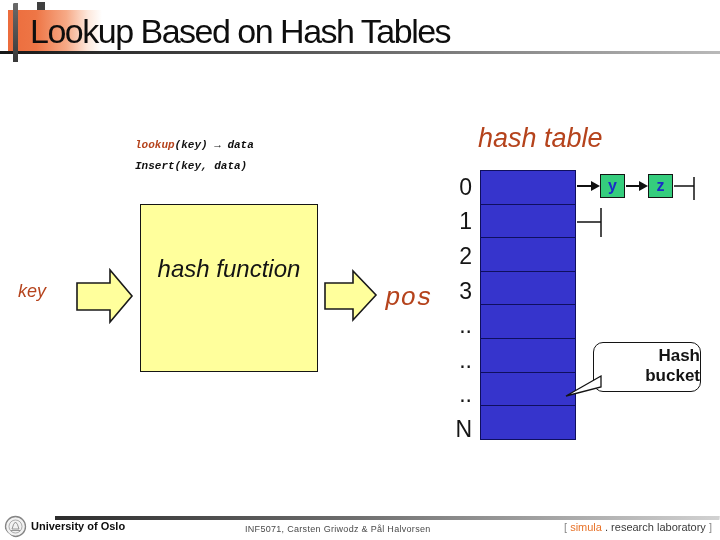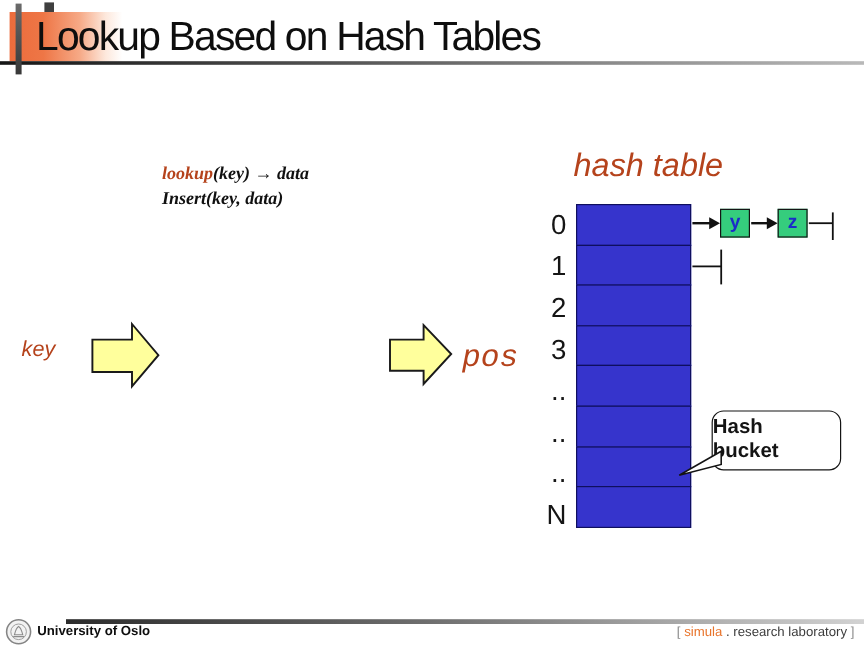--- a/index.html
+++ b/index.html
@@ -1,31 +1,31 @@
 <!DOCTYPE html>
 <html><head>
 <meta charset="utf-8">
 <style>
   html,body{margin:0;padding:0;background:#fff;}
   .slide{position:relative;width:720px;height:540px;background:#ffffff;overflow:hidden;
-         font-family:"Liberation Sans",sans-serif;color:#111;}
+         font-family:"Liberation Sans",sans-serif;color:#111;border-radius:26px;}
   .abs{position:absolute;}
 
   
   .title-orange{left:8px;top:10px;width:94px;height:41px;
     background:linear-gradient(90deg,#ec6c3c 0%,#ee7646 30%,#f6a986 62%,#fde8dc 85%,#fff 100%);}
   .title-topsquare{left:37px;top:2px;width:8px;height:8px;background:#3f3f3f;}
   .title-vbar{left:13px;top:3px;width:5px;height:59px;background:linear-gradient(#6a6a6a,#383838);}
   .title-rule{left:0;top:51px;width:720px;height:3px;
     background:linear-gradient(90deg,#161616 0%,#555 40%,#8a8a8a 70%,#b9b9b9 100%);}
   .title{left:30px;top:12px;font-size:34px;letter-spacing:-1.5px;color:#0e0e0e;white-space:nowrap;}
 
   
-  .pseudo{left:135px;top:135px;font-family:Liberation Serif, serif;font-style:italic;
-          font-weight:bold;font-size:15px;line-height:21px;color:#101010;white-space:nowrap;}
+  .pseudo{left:135px;top:135px;font-family:Liberation Mono, monospace;font-style:italic;
+          font-weight:bold;font-size:11px;line-height:21px;color:#101010;white-space:nowrap;}
   .pseudo .kw{color:#b5431c;}
 
   
   .red-italic{font-style:italic;color:#b5431c;white-space:nowrap;}
   .hash-table-label{left:478px;top:123px;font-size:27px;}
   .key-label{left:18px;top:281px;font-size:18px;}
   .pos-label{left:385px;top:283px;font-size:26px;font-family:Liberation Mono, monospace;}
 
   
   .func-box{left:140px;top:204px;width:178px;height:168px;background:#ffff9c;
@@ -42,21 +42,21 @@
 
   
   .node{position:absolute;top:174px;width:25px;height:24px;background:#35cd7d;
         border:1.5px solid #141414;box-sizing:border-box;display:flex;align-items:center;
         justify-content:center;font-weight:bold;font-size:16px;color:#1b2cc8;}
   .node-y{left:600px;}
   .node-z{left:648px;}
 
   
   .callout{left:593px;top:342px;width:108px;height:50px;background:#fff;
-           border:1.6px solid #141414;border-radius:10px;box-sizing:border-box;text-align:left;
+           border:1.6px solid #141414;border-radius:10px;box-sizing:border-box;text-align:right;
            font-weight:bold;font-size:17px;line-height:20px;color:#141414;padding-top:3px;z-index:4;}
 
   
   .overlay{left:0;top:0;z-index:5;pointer-events:none;}
 
   
   .footer-bar{left:55px;top:516px;width:665px;height:4px;
     background:linear-gradient(90deg,#2c2c2c 0%,#6e6e6e 45%,#a5a5a5 75%,#d2d2d2 100%);}
   .uio-seal{left:4px;top:515px;}
   .uio-name{left:31px;top:520px;font-size:11px;font-weight:bold;color:#0d0d0d;}
@@ -78,20 +78,23 @@
 
   <div class="abs pseudo">
     <div><span class="kw">lookup</span><span>(key) → data</span></div>
     <div>Insert(key, data)</div>
   </div>
 
   <div class="abs red-italic hash-table-label">hash table</div>
   <div class="abs red-italic key-label">key</div>
   <div class="abs red-italic pos-label">pos</div>
 
+  <div class="abs func-box">
+    <span>hash function</span>
+  </div>
 
   <div class="abs row-labels">
       <div class="row-label">0</div>
       <div class="row-label">1</div>
       <div class="row-label">2</div>
       <div class="row-label">3</div>
       <div class="row-label">..</div>
       <div class="row-label">..</div>
       <div class="row-label">..</div>
       <div class="row-label">N</div>
@@ -142,20 +145,21 @@
   </svg>
 
   <div class="abs footer-bar"></div>
   <svg class="abs uio-seal" width="23" height="23" viewBox="0 0 23 23">
     <circle cx="11.5" cy="11.5" r="10" fill="#f2f2f2" stroke="#858585" stroke-width="1.3"></circle>
     <circle cx="11.5" cy="11.5" r="6.5" fill="none" stroke="#9a9a9a" stroke-width="0.8"></circle>
     <path d="M8,14 q1.5,-6 3.5,-7 q2,1 3.5,7 z" fill="none" stroke="#8a8a8a" stroke-width="0.9"></path>
     <line x1="7" y1="15.5" x2="16" y2="15.5" stroke="#8a8a8a" stroke-width="0.9"></line>
   </svg>
   <div class="abs uio-name">University of Oslo</div>
+  <div class="abs course">INF5071, Carsten Griwodz &amp; Pål Halvorsen</div>
   <div class="abs simula">
     <span>[</span>
     <span class="brand">simula</span>
     <span class="rest">. research laboratory</span>
     <span>]</span>
   </div>
 
 </div>
 
 </body></html>

